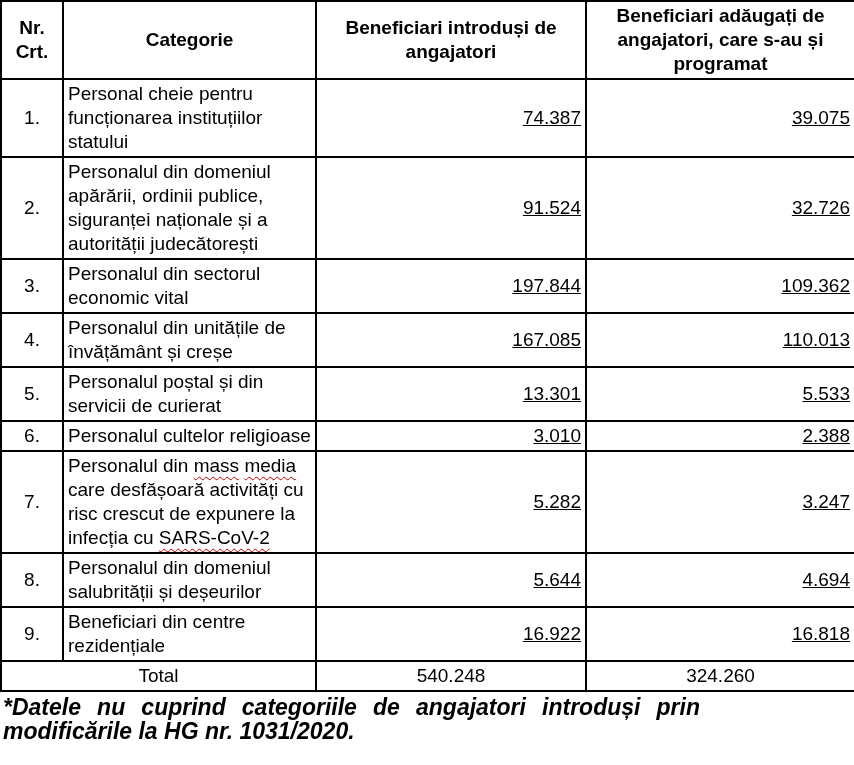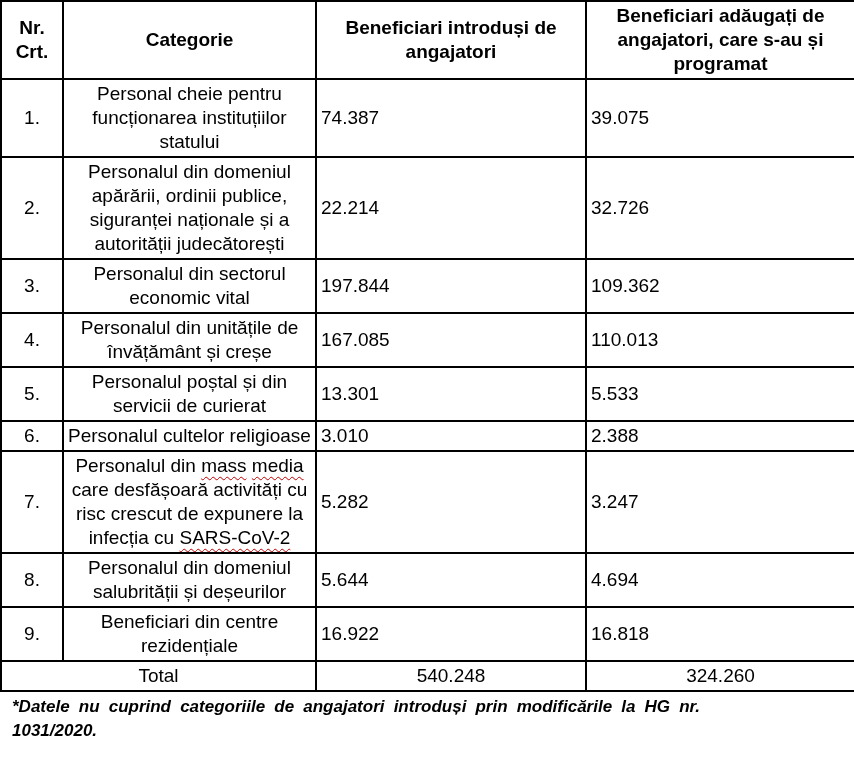--- a/index.html
+++ b/index.html
@@ -31,47 +31,48 @@
     word-wrap: break-word;
   }
   table.data-table th {
     font-weight: bold;
     text-align: center;
   }
   td.nr-cell {
     text-align: center;
   }
   td.cat-cell {
-    text-align: center;
+    text-align: left;
     padding-left: 8px;
     padding-right: 4px;
   }
   td.num-cell {
-    text-align: left;
+    text-align: right;
+    text-decoration: underline;
   }
   tr.total-row td {
     font-weight: normal;
     text-align: center;
     height: 24px;
   }
   .sq {
     text-decoration-line: underline;
     text-decoration-style: wavy;
     text-decoration-color: #c00000;
     text-decoration-thickness: 1px;
     text-underline-offset: 4px;
     text-decoration-skip-ink: none;
   }
   .footnote {
-    font-size: 17px;
+    font-size: 23px;
     line-height: 24px;
     font-weight: bold;
     font-style: italic;
     text-align: justify;
-    margin: 3px 2px 0 12px;
+    margin: 3px 2px 0 3px;
   }
 </style>
 </head>
 <body>
 
 <div class="page">
 
   <table class="data-table">
     <colgroup>
       <col style="width:62px">
@@ -90,21 +91,21 @@
     <tbody>
         <tr>
           <td class="nr-cell">1.</td>
           <td class="cat-cell">Personal cheie pentru funcționarea instituțiilor statului</td>
           <td class="num-cell">74.387</td>
           <td class="num-cell">39.075</td>
         </tr>
         <tr>
           <td class="nr-cell">2.</td>
           <td class="cat-cell">Personalul din domeniul apărării, ordinii publice, siguranței naționale și a autorității judecătorești</td>
-          <td class="num-cell">22.214</td>
+          <td class="num-cell">91.524</td>
           <td class="num-cell">32.726</td>
         </tr>
         <tr>
           <td class="nr-cell">3.</td>
           <td class="cat-cell">Personalul din sectorul economic vital</td>
           <td class="num-cell">197.844</td>
           <td class="num-cell">109.362</td>
         </tr>
         <tr>
           <td class="nr-cell">4.</td>

